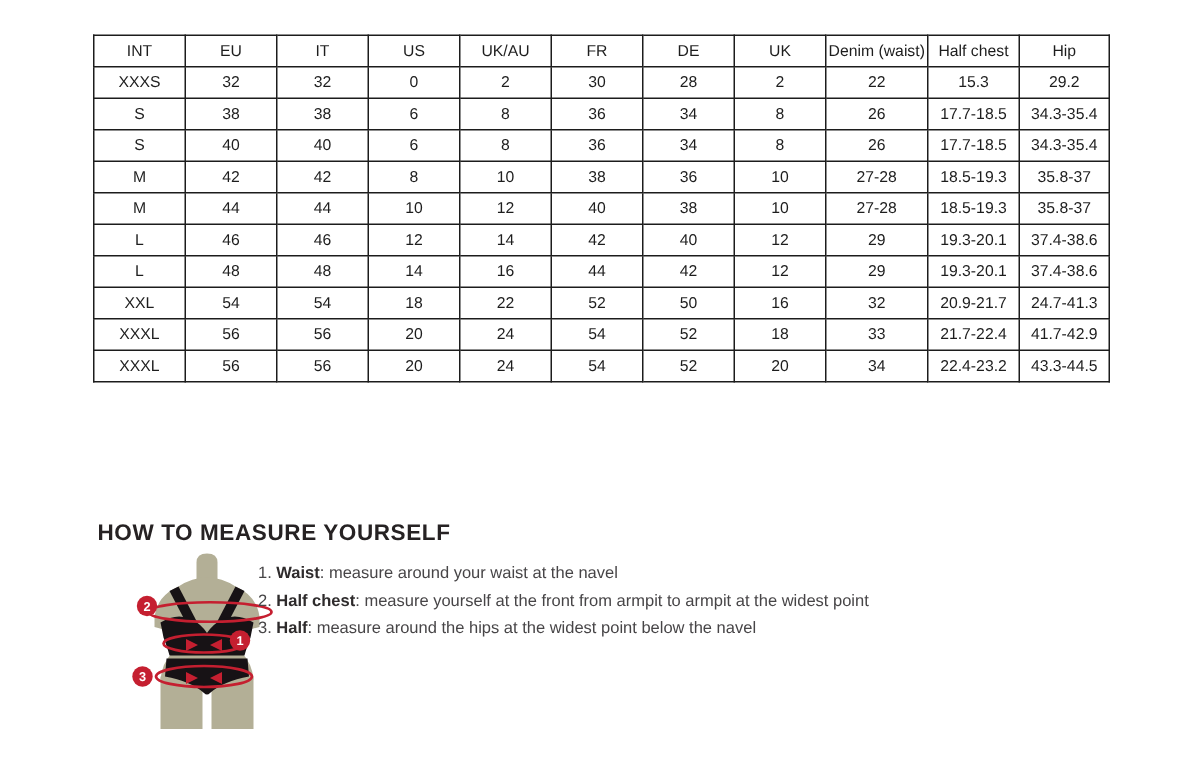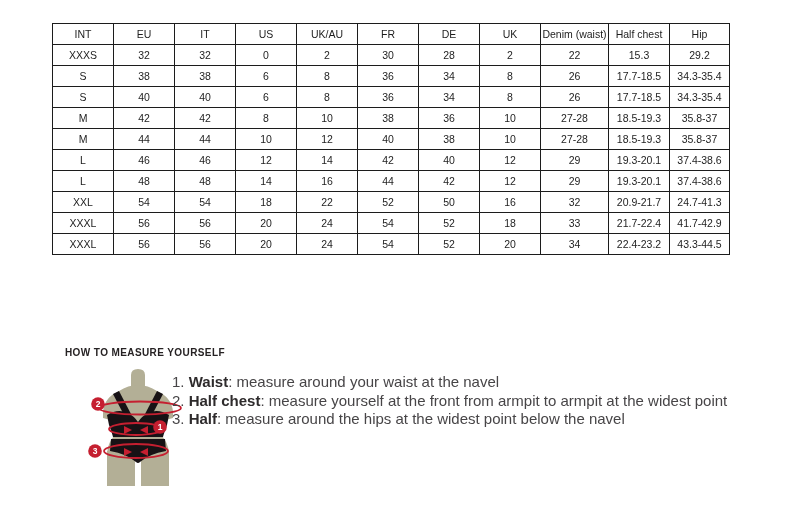--- a/index.html
+++ b/index.html
@@ -8,21 +8,21 @@
     width: 798px; height: 519px;
     position: relative;
     background: #ffffff;
     font-family: "Liberation Sans", sans-serif;
     color: #1d1d1d;
     overflow: hidden;
   }
 
   
   .size-table-wrap {
-    position: absolute; left: 52px; top: 23px; width: 677px;
+    position: absolute; left: 62px; top: 23px; width: 677px;
   }
   table {
     border-collapse: collapse;
     width: 100%;
     table-layout: fixed;
   }
   th, td {
     border: 1px solid var(--table-border, #1c1c1c);
     height: 21px;
     text-align: center;
@@ -31,27 +31,27 @@
     font-weight: 400;
     color: #1d1d1d;
     padding: 0 1px;
     white-space: nowrap;
     overflow: hidden;
   }
 
   
   .measure-title {
     position: absolute; left: 65px; top: 347px;
-    font-size: 10px; font-weight: bold;
+    font-size: 15px; font-weight: bold;
     letter-spacing: 0.4px;
     color: #262223;
   }
   .steps {
     position: absolute; left: 172px; top: 377px;
-    font-size: 15px; color: #474547;
+    font-size: 11px; color: #474547;
   }
   .step { margin-bottom: 8.5px; line-height: 10px; }
   .step b { color: #2e2b2c; }
 
   .figure {
     position: absolute; left: 78px; top: 367px;
     width: 125px; height: 125px;
   }
 </style>
 </head>

